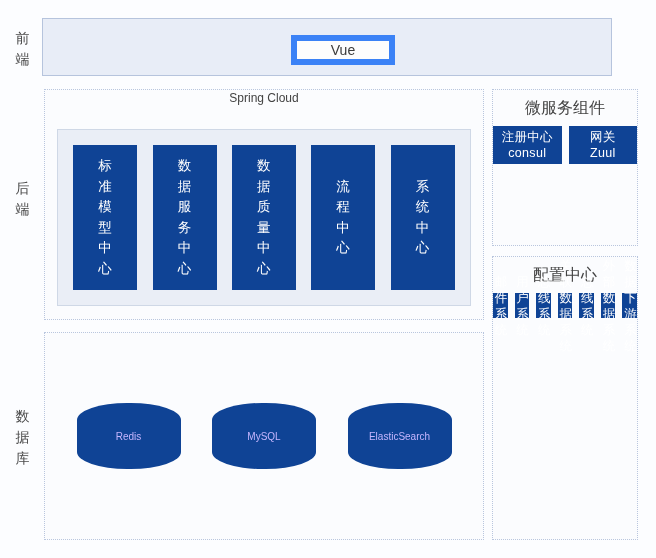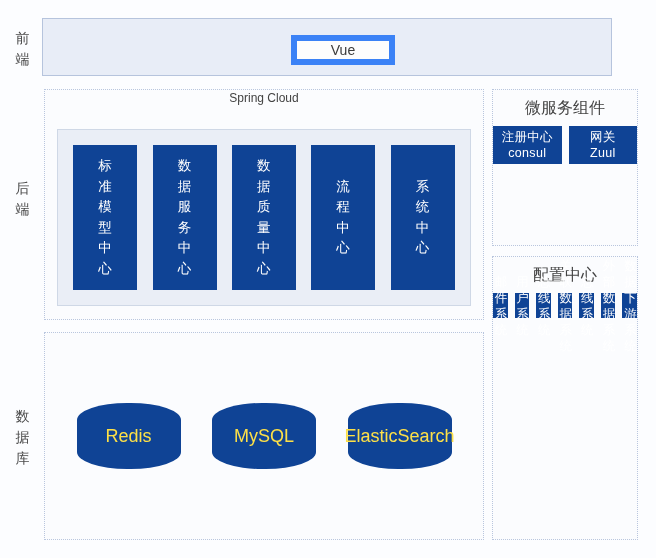--- a/index.html
+++ b/index.html
@@ -145,22 +145,22 @@
     align-items: center;
   }
   .cylinder {
     width: 104px;
     height: 66px;
     background: #0f4395;
     border-radius: 50px / 17px;
     display: flex;
     align-items: center;
     justify-content: center;
-    color: #fde047;
-    font-size: 18px;
+    color: #c4b5fd;
+    font-size: 10px;
   }
 
   
   .side-panel {
     position: absolute;
     left: 492px;
     width: 146px;
     border: 1px dotted #b9c6de;
     box-sizing: border-box;
     background: #fbfcfe;

